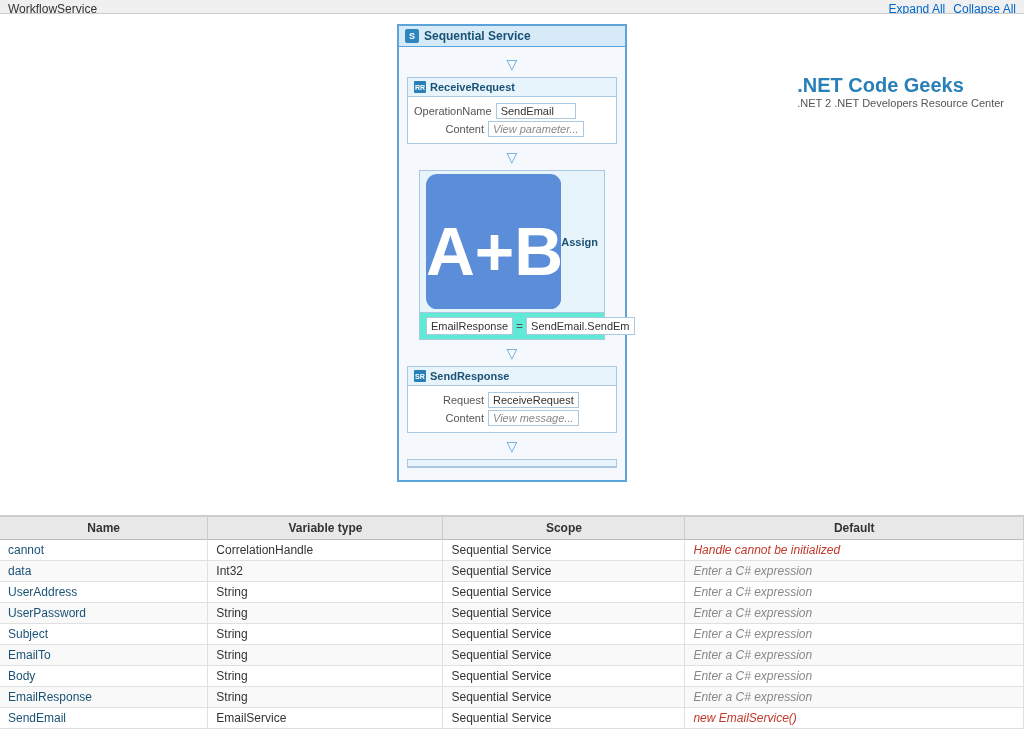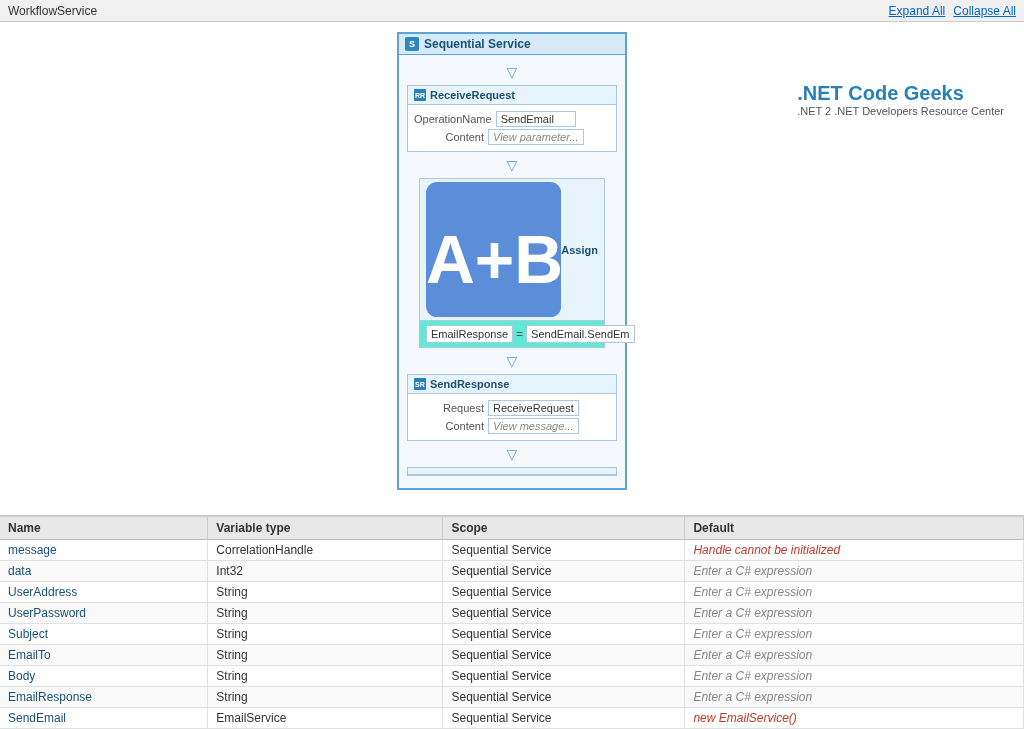--- a/index.html
+++ b/index.html
@@ -14,23 +14,23 @@
       display: flex;
       flex-direction: column;
     }
 
     
     #top-bar {
       background: #f0f0f0;
       border-bottom: 1px solid #ccc;
       display: flex;
       justify-content: space-between;
-      align-items: center;
+      align-items: flex-start;
       padding: 2px 8px;
-      height: 22px;
+      height: 14px;
       flex-shrink: 0;
     }
     #top-bar .app-title {
       font-size: 12px;
       color: #333;
     }
     #top-bar .top-actions {
       display: flex;
       gap: 8px;
     }
@@ -212,21 +212,21 @@
       width: 100%;
       border-collapse: collapse;
       font-size: 12px;
     }
     thead tr {
       background: #e8e8e8;
       border-bottom: 1px solid #bbb;
     }
     thead th {
       padding: 4px 8px;
-      text-align: left;
+      text-align: center;
       font-weight: 600;
       color: #333;
       border-right: 1px solid #ccc;
     }
     tbody tr {
       border-bottom: 1px solid #e0e0e0;
     }
     tbody tr:nth-child(even) {
       background: #f9f9f9;
     }
@@ -357,21 +357,21 @@
       <thead>
         <tr>
           <th>Name</th>
           <th>Variable type</th>
           <th>Scope</th>
           <th>Default</th>
         </tr>
       </thead>
       <tbody id="table-body">
       <tr>
-            <td class="name-col">message</td>
+            <td class="name-col">cannot</td>
             <td>CorrelationHandle</td>
             <td>Sequential Service</td>
             <td class="default-col has-value">Handle cannot be initialized</td>
           </tr>
           <tr>
             <td class="name-col">data</td>
             <td>Int32</td>
             <td>Sequential Service</td>
             <td class="default-col">Enter a C# expression</td>
           </tr>

